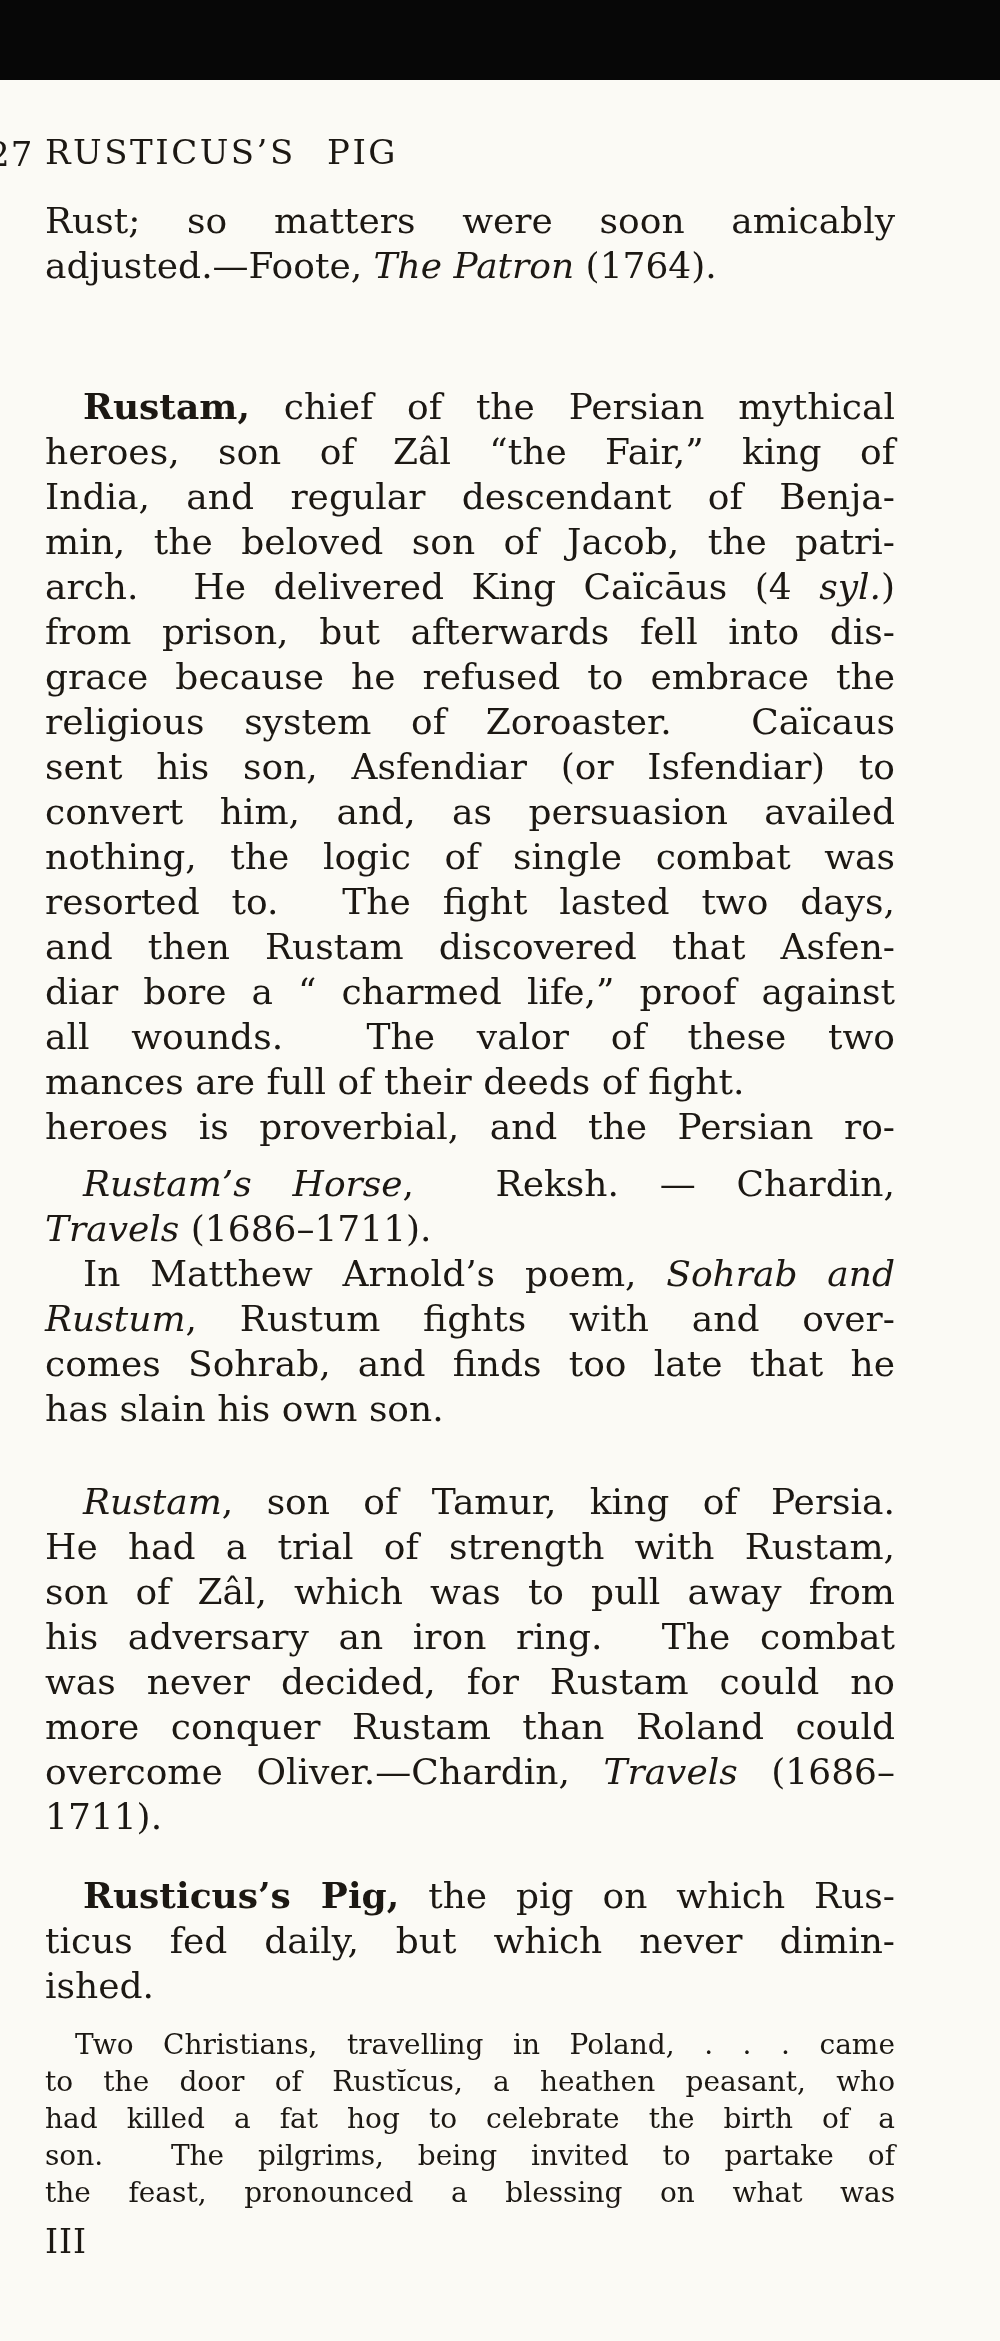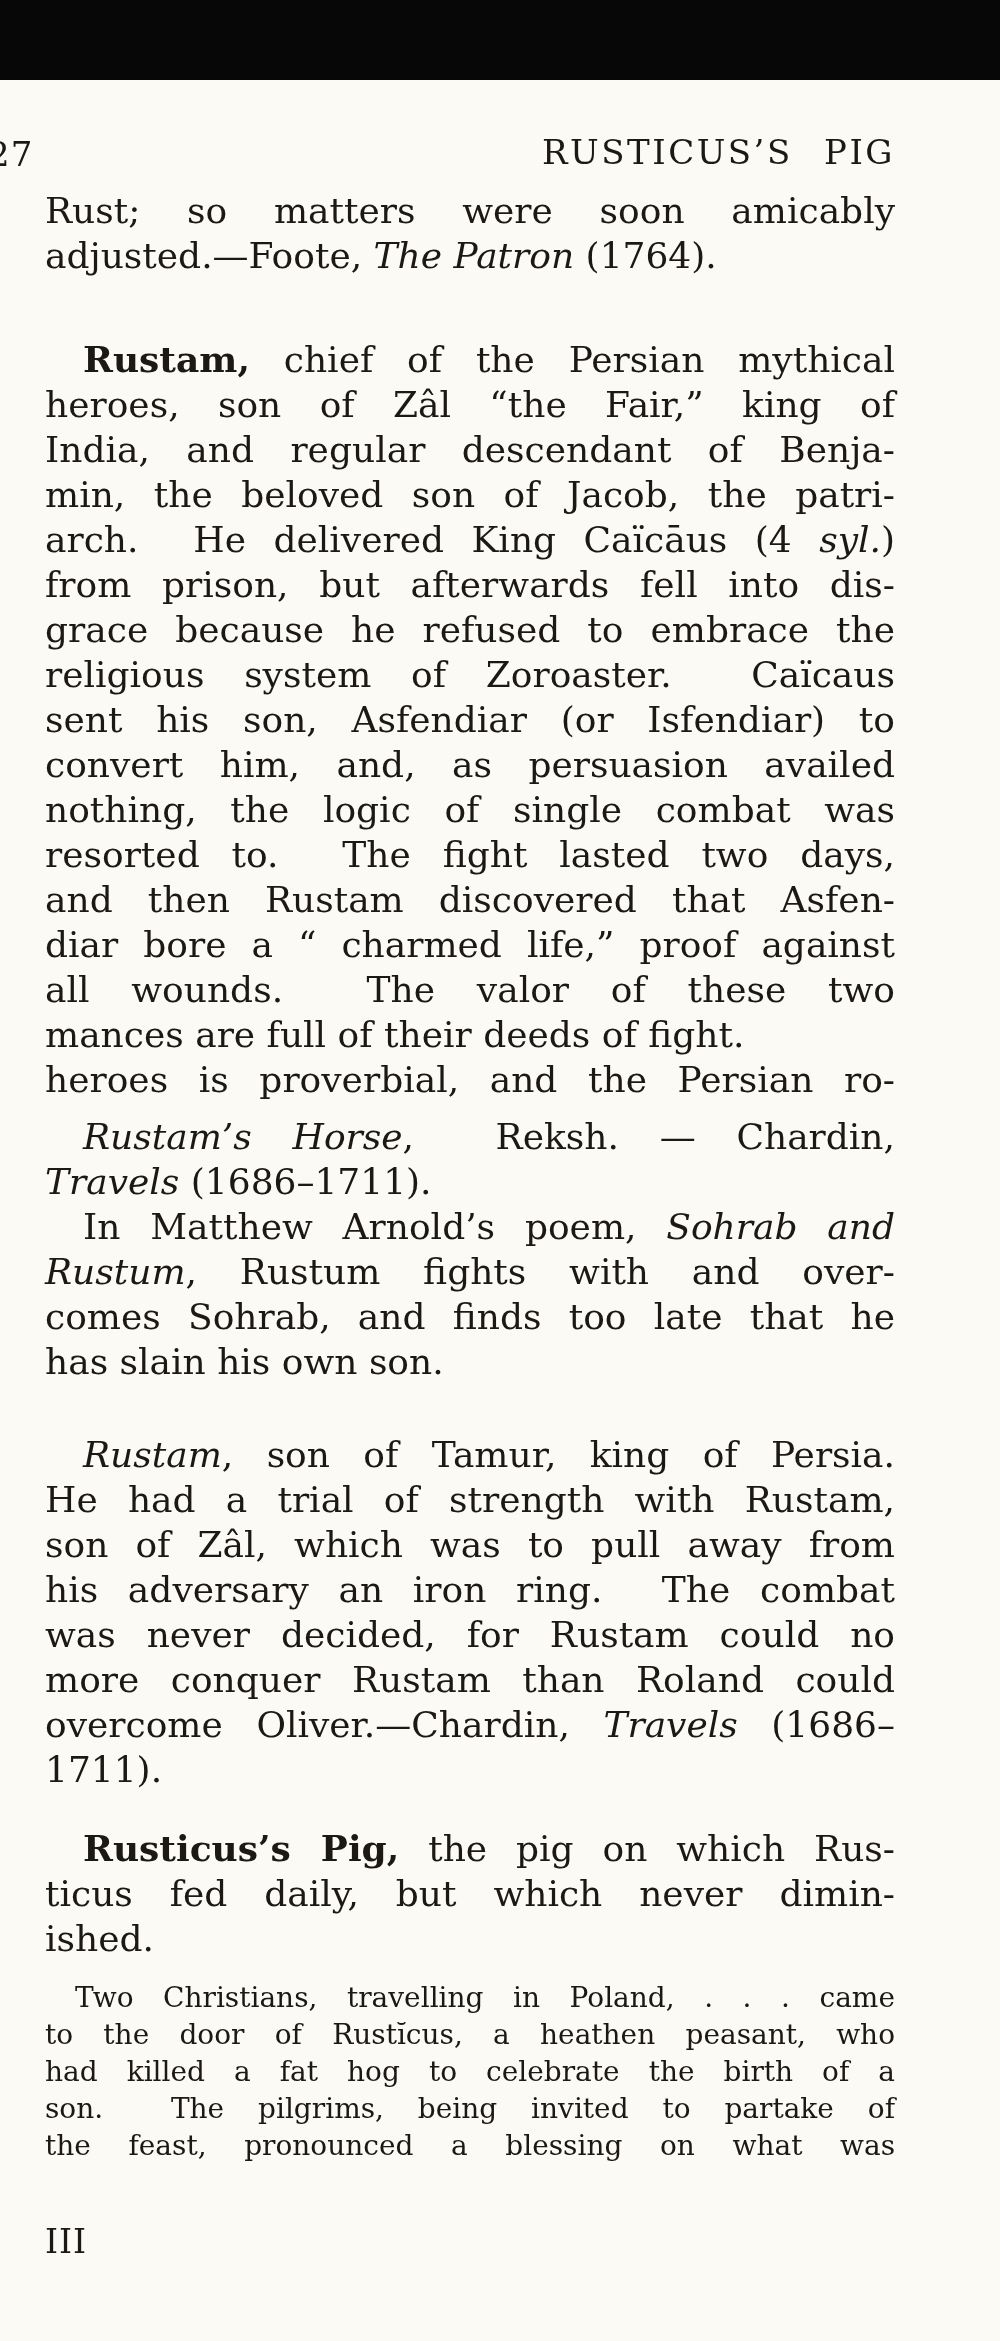--- a/index.html
+++ b/index.html
@@ -30,49 +30,49 @@
     top: 134px;
     left: -12px;               
     font-size: 34px;
     letter-spacing: 1px;
   }
   .running-head {
     position: absolute;
     top: 132px;
     left: 45px;
     width: 850px;
-    text-align: right;
+    text-align: left;
     font-size: 34px;
     letter-spacing: 2.5px;
     word-spacing: 18px;
   }
   .text-block {
     position: absolute;
-    top: 188px;
+    top: 198px;
     left: 45px;
     width: 850px;
   }
   .para {
     font-size: 36px;
     line-height: 45px;
     margin: 0;
   }
   .line {
     text-align: justify;
     text-align-last: justify;
     text-justify: inter-word;
   }
   .line.last {
     text-align-last: left;
   }
   .para .line:first-child { text-indent: 38px; }
   .para[data-name="foote-continuation"] .line:first-child { text-indent: 0; }
 
   .para[data-name="foote-continuation"]     { margin-top: 0; }
-  .para[data-name="rustam-entry"]           { margin-top: 59px; }
+  .para[data-name="rustam-entry"]           { margin-top: 96px; }
   .para[data-name="rustam-horse-note"]      { margin-top: 12px; }
   .para[data-name="sohrab-note"]            { margin-top: 0; }
   .para[data-name="rustam-tamur-entry"]     { margin-top: 48px; }
   .para[data-name="rusticus-pig-entry"]     { margin-top: 34px; }
   .para[data-name="rusticus-pig-smallprint"]{
     margin-top: 18px;
     font-size: 28px;
     line-height: 37px;
   }
   .para[data-name="rusticus-pig-smallprint"] .line:first-child { text-indent: 30px; }

